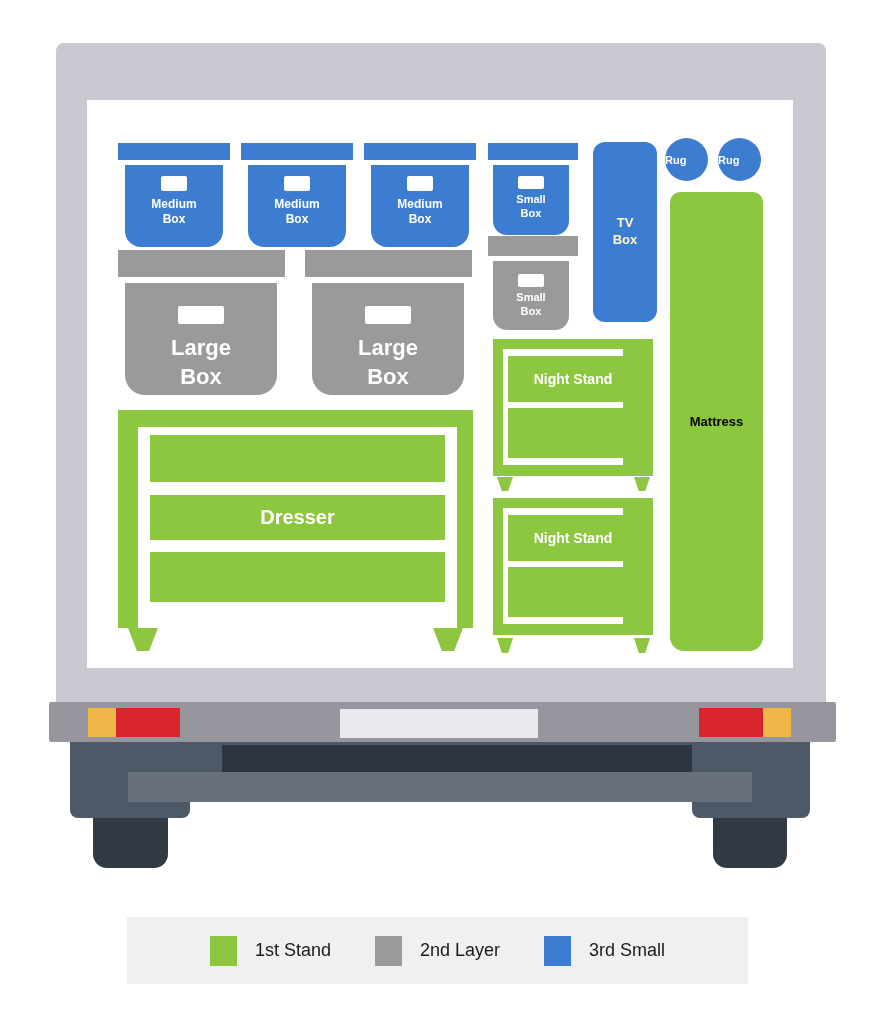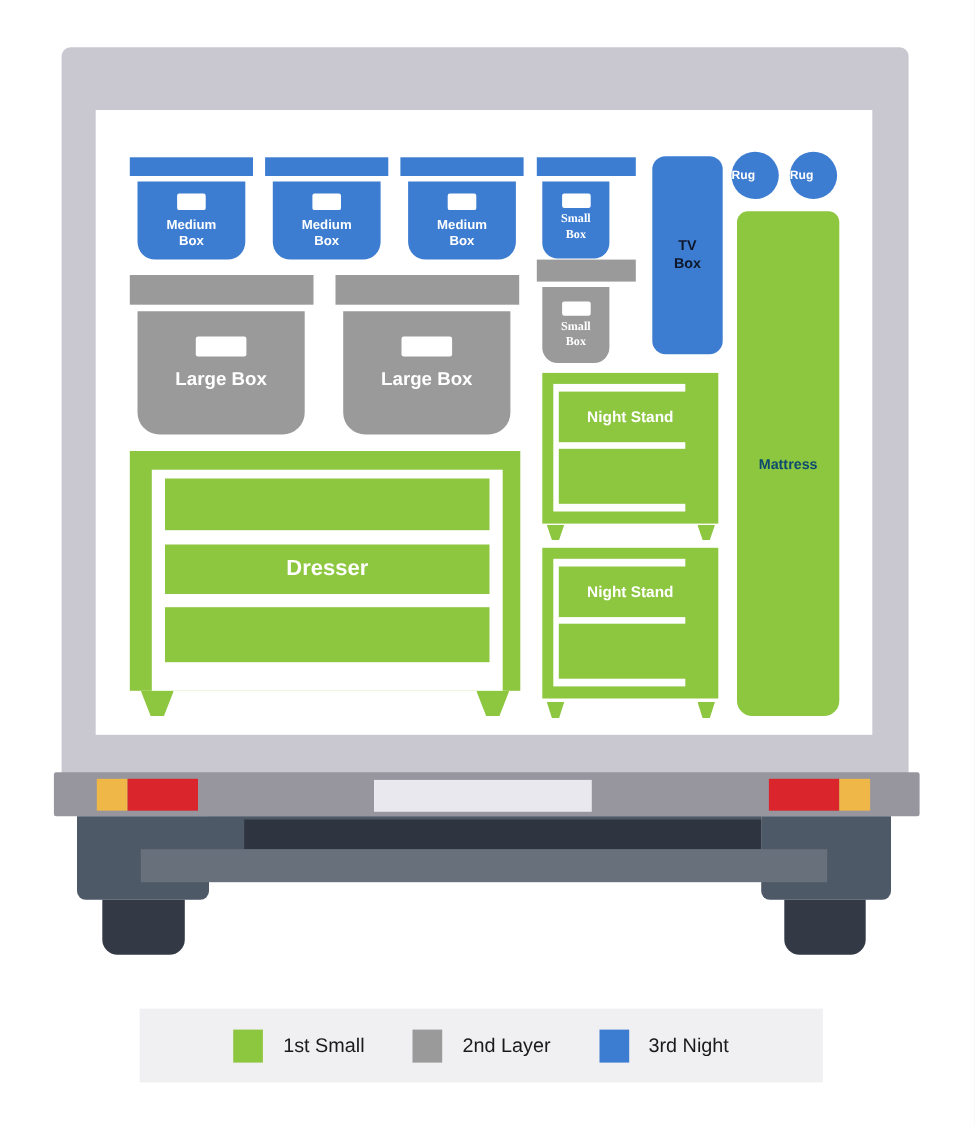--- a/index.html
+++ b/index.html
@@ -14,60 +14,60 @@
   
   .lid{position:absolute;}
   .blue{background:#3c7dd1;}
   .gray{background:#9b9a9b;}
   .green{background:#8dc63f;}
   .box{position:absolute;text-align:center;}
   .box .handle{background:#fff;border-radius:2px;margin:11px auto 0;}
   .box .lbl{color:#fff;font-weight:bold;line-height:1.25;margin:6px auto 0;}
 
   
-  .mbox{border-radius:0 0 16px 16px;width:98px;height:71px;}
+  .mbox{border-radius:0 0 16px 16px;width:98px;height:82px;}
   .mbox .handle{width:26px;height:15px;}
   .mbox .lbl{font-size:12px;width:70px;}
   #box-m0{left:125px;top:165px;} #box-m1{left:248px;top:165px;} #box-m2{left:371px;top:165px;}
   #lid-m0{left:118px;top:143px;width:112px;height:17px;}
   #lid-m1{left:241px;top:143px;width:112px;height:17px;}
   #lid-m2{left:364px;top:143px;width:112px;height:17px;}
 
   
-  .sbox{border-radius:0 0 14px 14px;width:61px;height:70px;font-family:Liberation Serif, serif;}
+  .sbox{border-radius:0 0 14px 14px;width:76px;height:70px;}
   .sbox .handle{width:26px;height:13px;}
   .sbox .lbl{font-size:11px;width:44px;margin-top:4px;}
   #lid-s-blue{left:488px;top:143px;width:90px;height:17px;}
   #box-s-blue{left:493px;top:165px;}
   #lid-s-gray{left:488px;top:236px;width:90px;height:20px;}
   #box-s-gray{left:493px;top:261px;height:69px;}
   #box-s-gray .handle{margin-top:13px;}
 
   
   .lbox{border-radius:0 0 20px 20px;width:152px;height:112px;}
   .lbox .handle{width:46px;height:18px;margin-top:23px;}
-  .lbox .lbl{font-size:17px;width:90px;margin-top:10px;line-height:1.3;}
+  .lbox .lbl{font-size:22px;width:90px;margin-top:10px;line-height:1.3;}
   #lid-l0{left:118px;top:250px;width:167px;height:27px;}
   #lid-l1{left:305px;top:250px;width:167px;height:27px;}
   #box-l0{left:125px;top:283px;} #box-l1{left:312px;top:283px;}
 
   
   #tv-box{left:593px;top:142px;width:64px;height:180px;border-radius:12px;
           display:flex;align-items:center;justify-content:center;}
-  #tv-box .lbl{color:#0f172a;font-weight:bold;font-size:13px;width:34px;line-height:1.3;text-align:center;}
+  #tv-box .lbl{color:#fef9c3;font-weight:bold;font-size:13px;width:34px;line-height:1.3;text-align:center;}
 
   
   .rug{position:absolute;width:43px;height:43px;border-radius:50%;
        display:flex;align-items:center;justify-content:flex-start;
        color:#fff;font-weight:bold;font-size:11px;}
   #rug0{left:665px;top:138px;} #rug1{left:718px;top:138px;}
 
   
   #mattress{left:670px;top:192px;width:93px;height:459px;border-radius:10px 10px 14px 14px;text-align:center;}
-  #mattress .lbl{color:#0c4a6e;font-weight:bold;font-size:13px;padding-top:222px;}
+  #mattress .lbl{color:#000000;font-weight:bold;font-size:13px;padding-top:222px;}
 
   
   #dresser{left:118px;top:410px;width:355px;height:218px;}
   #dresser .panel{position:absolute;left:20px;top:17px;width:319px;height:201px;background:#fff;}
   #dresser .drawer{position:absolute;left:12px;width:295px;background:#8dc63f;}
   #dresser-d0{top:8px;height:47px;}
   #dresser-d1{top:68px;height:45px;display:flex;align-items:center;justify-content:center;
               color:#fff;font-weight:bold;font-size:20px;}
   #dresser-d2{top:125px;height:50px;}
 
@@ -211,25 +211,25 @@
   <div class="abs" id="uc-left"></div>
   <div class="abs" id="uc-right"></div>
   <div class="abs" id="uc-dark"></div>
   <div class="abs" id="uc-bar"></div>
   <div class="abs" id="wheel-l"></div>
   <div class="abs" id="wheel-r"></div>
 
   <div class="abs" id="legend">
     <div class="legend-item">
       <div class="swatch sw-green"></div>
-      <span>1st Small</span>
+      <span>1st Stand</span>
     </div>
     <div class="legend-item">
       <div class="swatch sw-gray"></div>
       <span>2nd Layer</span>
     </div>
     <div class="legend-item">
       <div class="swatch sw-blue"></div>
-      <span>3rd Night</span>
+      <span>3rd Small</span>
     </div>
   </div>
 
 </div>
 
 </body></html>

